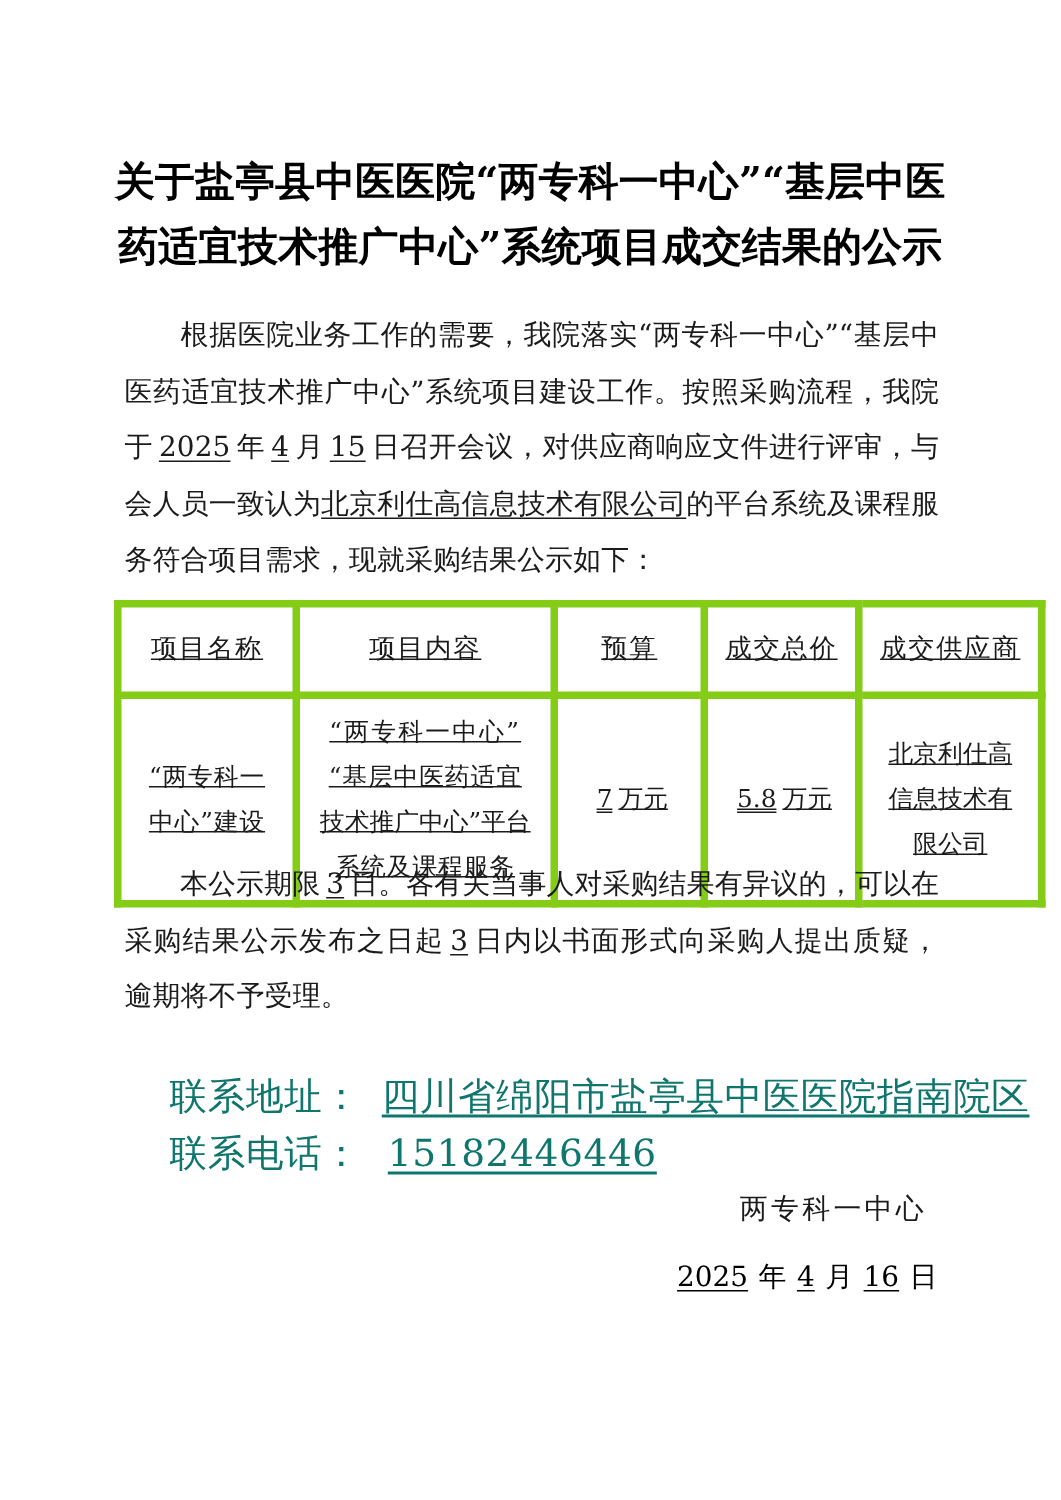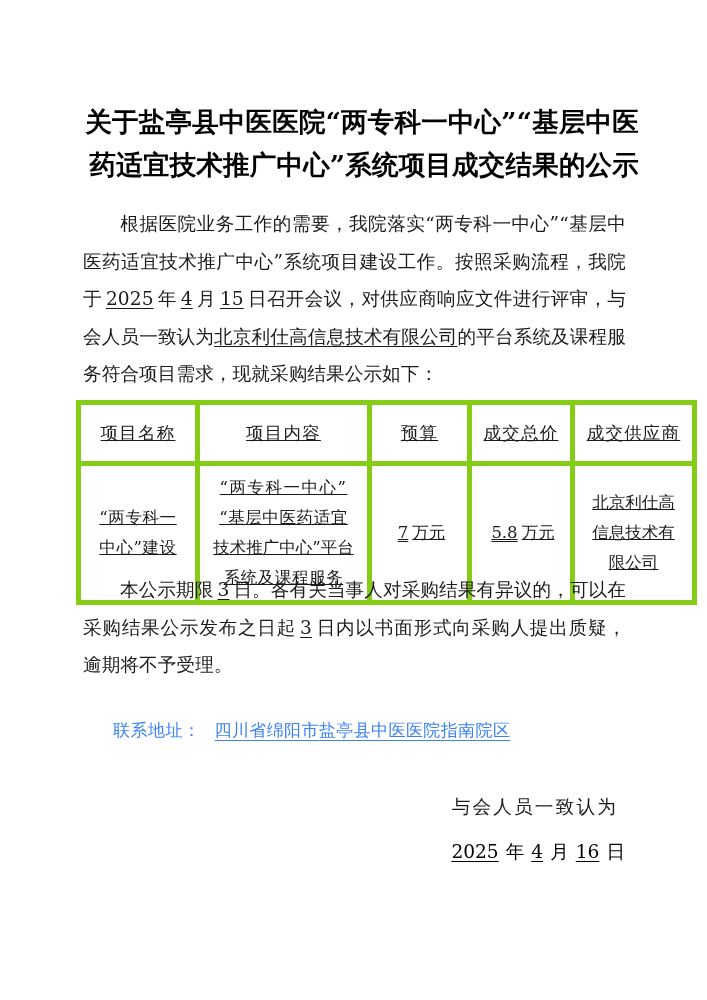--- a/index.html
+++ b/index.html
@@ -24,21 +24,21 @@
     height: 1000px;
     background: #fff;
   }
 
   
   .doc-title {
     position: absolute;
     left: 68px;
     top: 100px;
     width: 571px;
-    text-align: right;
+    text-align: center;
     font-family: "DejaVu Serif", "Liberation Serif", serif;
     font-weight: bold;
     font-size: 26.5px;
     line-height: 43px;
     letter-spacing: 0.2px;
     color: #000;
   }
   .doc-title .tl {
     display: block;
     white-space: nowrap;
@@ -125,23 +125,23 @@
   }
 
   
   .contact-block {
     position: absolute;
     left: 113px;
     top: 712px;
     width: 500px;
   }
   .contact-line {
-    font-size: 17px;
+    font-size: 25px;
     line-height: 37.5px;
-    color: #3b82f6;
+    color: #0f766e;
     white-space: nowrap;
   }
   .contact-label { letter-spacing: 0.5px; }
   .contact-value {
     text-decoration: underline;
     text-underline-offset: 4px;
     padding: 0 10px 0 14px;
     letter-spacing: 0.4px;
   }
   .contact-value.phone { padding: 0 12px 0 18px; }
@@ -221,20 +221,21 @@
       </tr>
     </tbody>
   </table>
 
   <div class="post-block">
     <p class="para"><span class="indent"></span><span>本公示期限</span><span class="u-pad num">3</span><span>日。各有关当事人对采购结果有异议的，可以在采购结果公示发布之日起</span><span class="u-pad num">3</span><span>日内以书面形式向采购人提出质疑，逾期将不予受理。</span></p>
   </div>
 
   <div class="contact-block">
     <div class="contact-line"><span class="contact-label">联系地址：</span><span class="contact-value">四川省绵阳市盐亭县中医医院指南院区</span></div>
+    <div class="contact-line"><span class="contact-label">联系电话：</span><span class="contact-value phone num">15182446446</span></div>
   </div>
 
   <div class="sign-block">
-    <div class="sign-org">与会人员一致认为</div>
+    <div class="sign-org">两专科一中心</div>
     <div class="sign-date"><span class="u-pad num">2025</span><span>年</span><span class="u-pad num">4</span><span>月</span><span class="u-pad num">16</span><span>日</span></div>
   </div>
 
 </div>
 
 </body></html>

